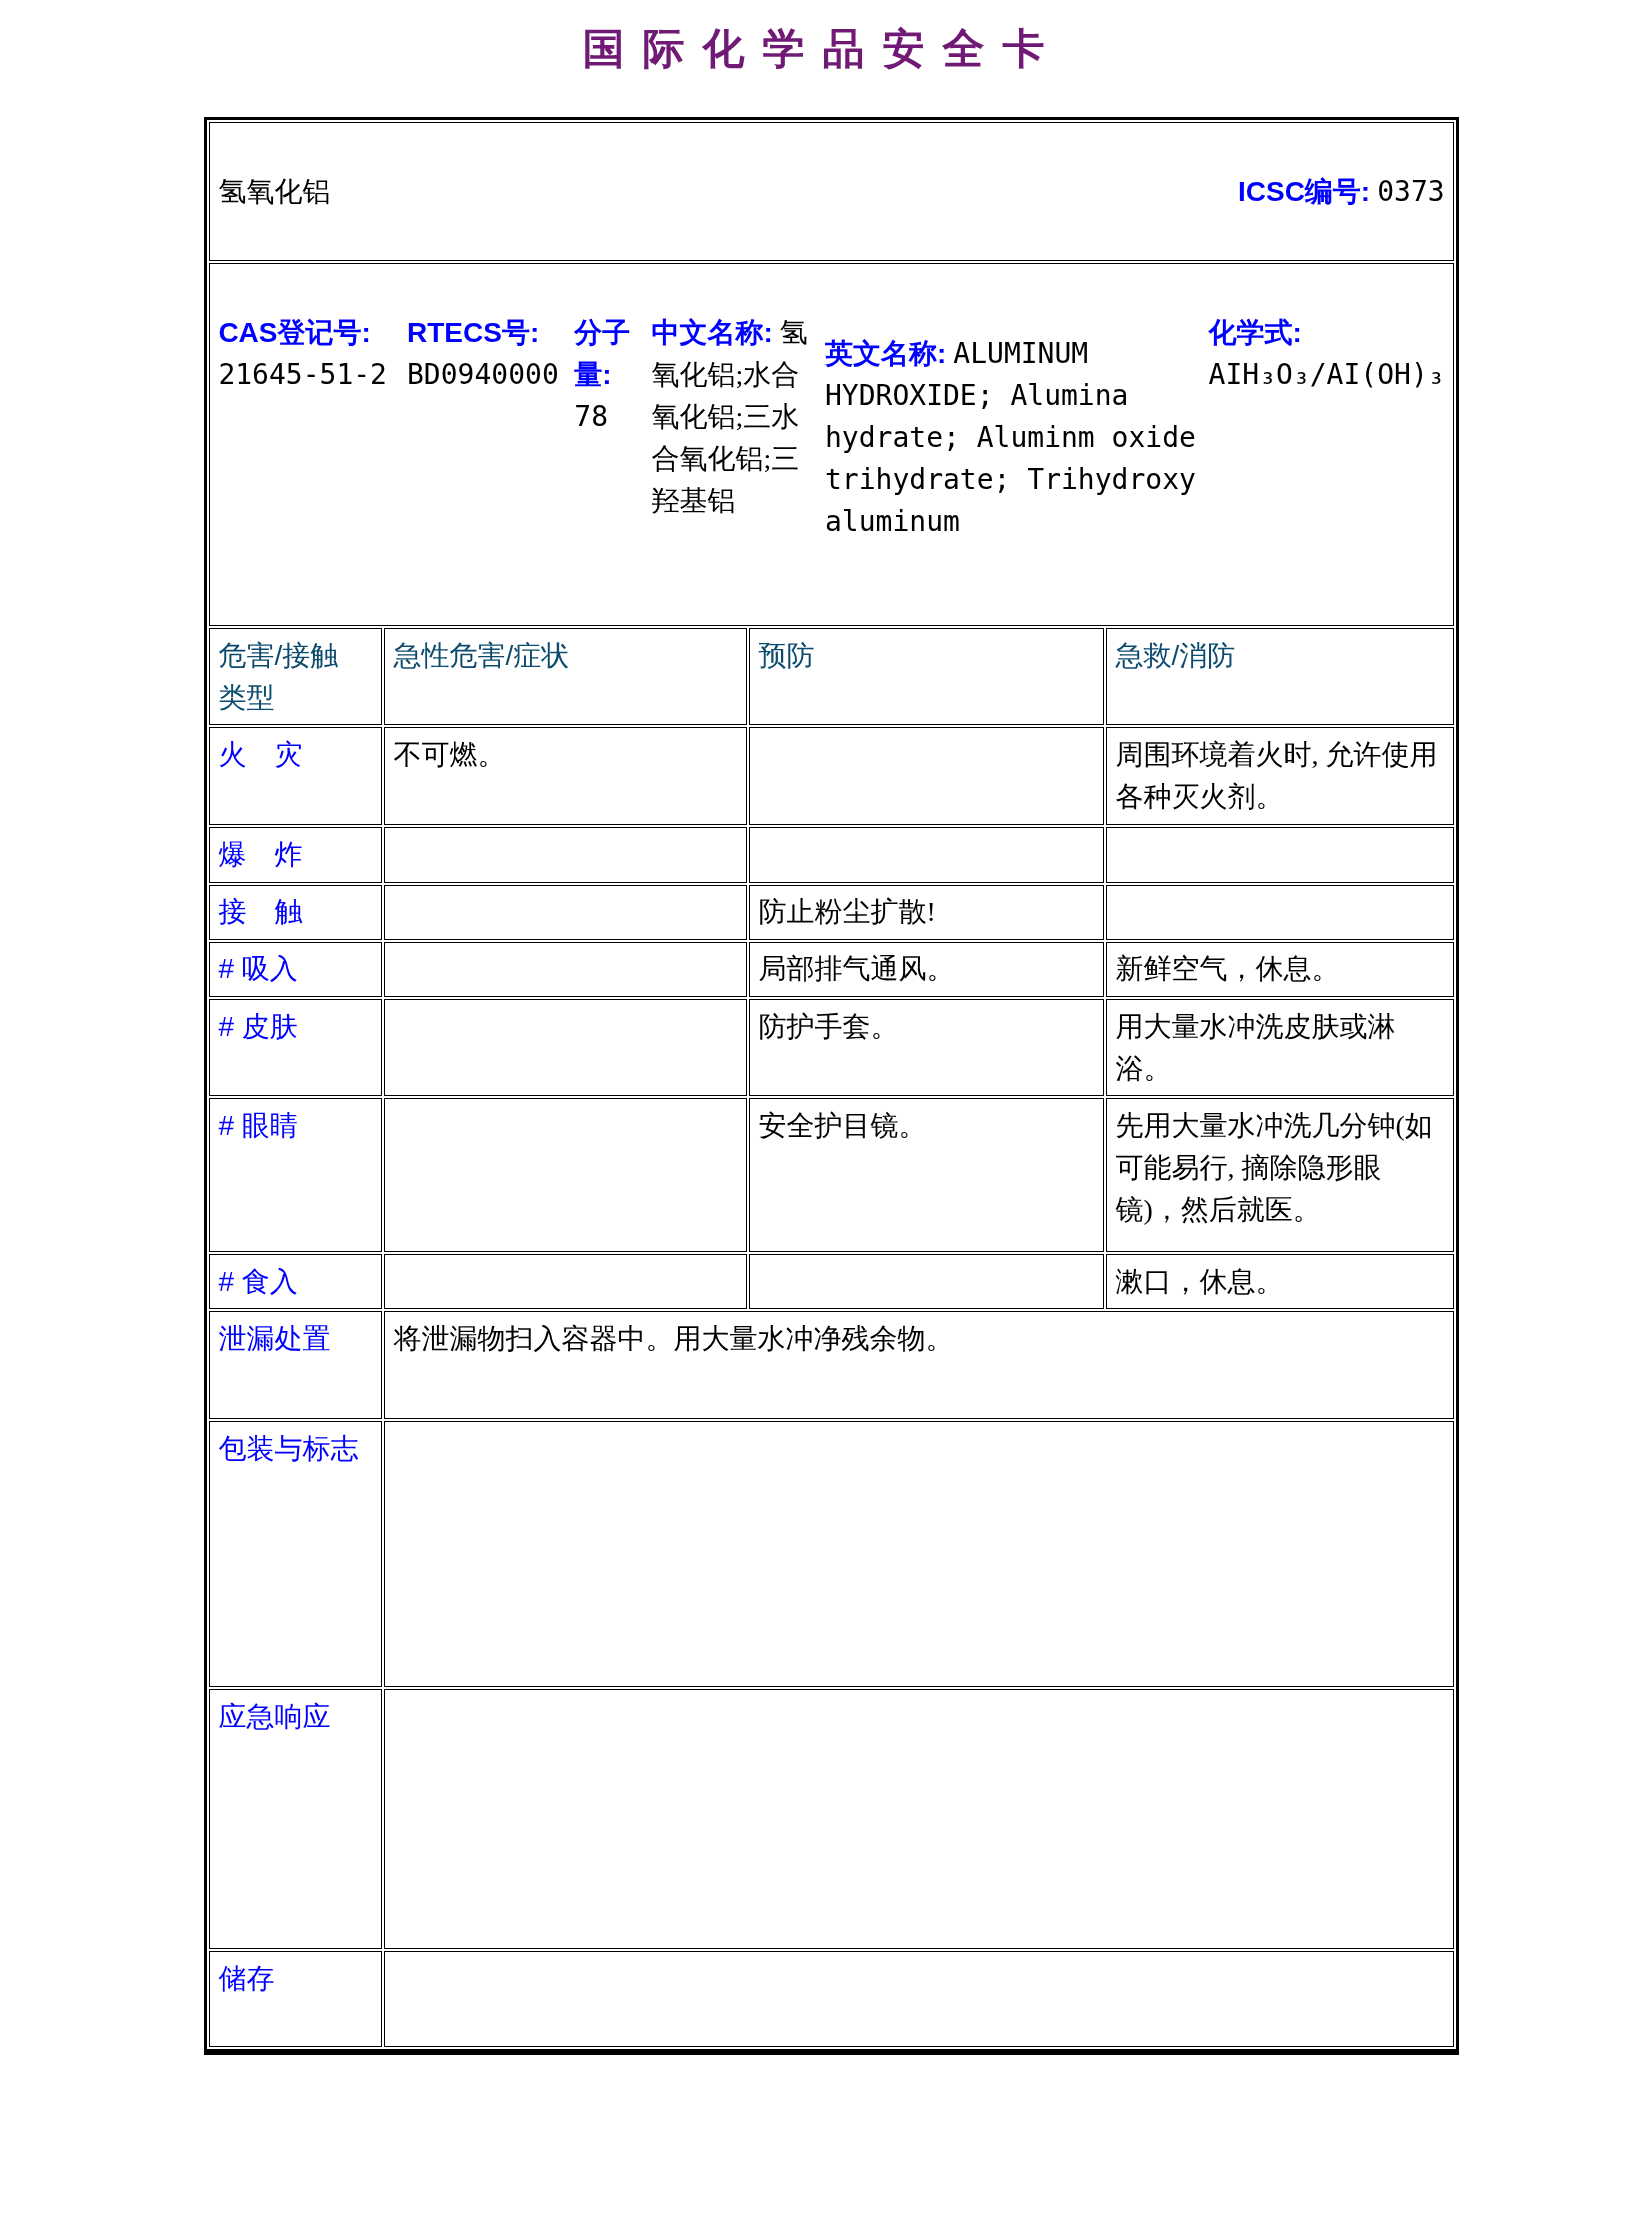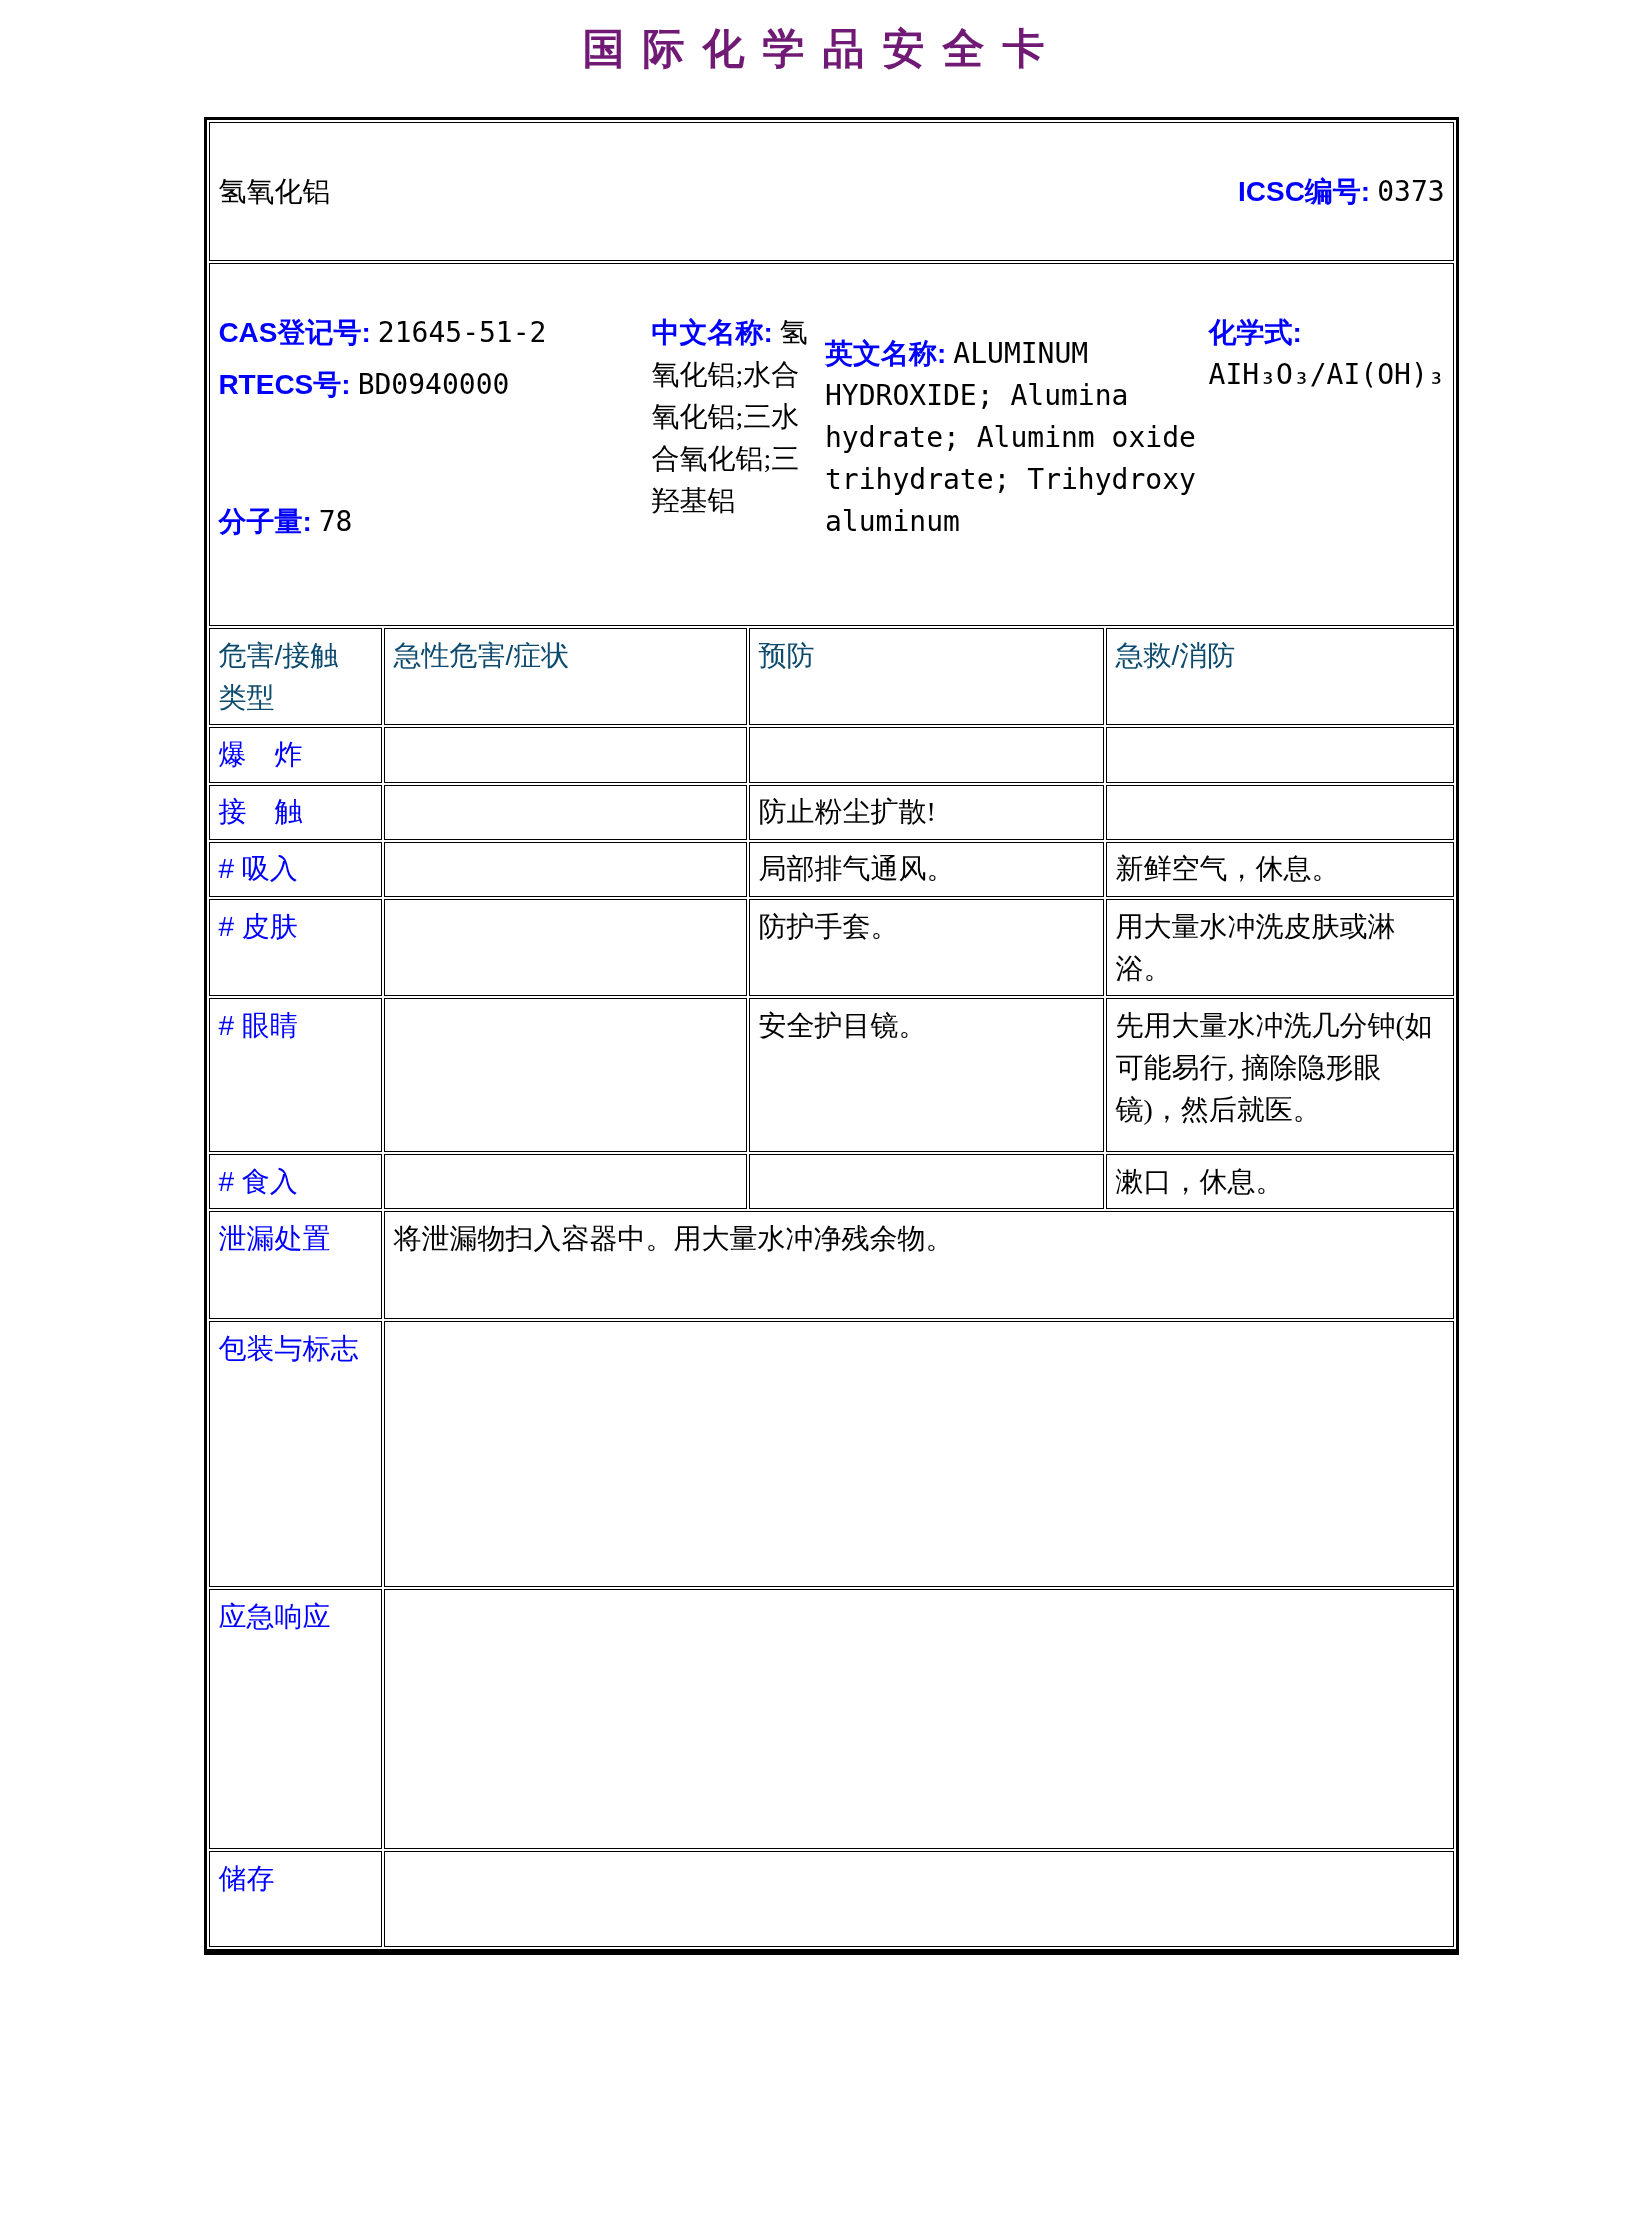--- a/index.html
+++ b/index.html
@@ -76,21 +76,20 @@
   td.identity { padding: 9.8px 9.8px 11.2px 9.8px; }
   .identity-flex {
     display: flex;
     width: 100%;
     height: 100%;
   }
   .identity-left {
     width: 433px;
     flex: 0 0 433px;
     display: flex;
-    flex-direction: column;
   }
   .identity-right {
     flex: 1 1 auto;
     display: flex;
     flex-direction: row;
   }
   .identity-spacer { flex: 1 1 auto; }
   .id-line { margin: 0 0 9.8px 0; }
   .en-name { margin-top: 21px; }
   
@@ -158,20 +157,26 @@
   </tr>
 
   <tr style="height:91px">
     <th class="hz-head">危害/接触
 类型</th>
     <th class="hz-head">急性危害/症状</th>
     <th class="hz-head">预防</th>
     <th class="hz-head">急救/消防</th>
   </tr>
 
+  <tr style="height:98px">
+    <td class="hz-label">火　灾</td>
+    <td class="hz-cell">不可燃。</td>
+    <td class="hz-cell"></td>
+    <td class="hz-cell">周围环境着火时, 允许使用各种灭火剂。</td>
+  </tr>
 
   <tr style="height:52px">
     <td class="hz-label">爆　炸</td>
     <td class="hz-cell"></td>
     <td class="hz-cell"></td>
     <td class="hz-cell"></td>
   </tr>
 
   <tr style="height:53px">
     <td class="hz-label">接　触</td>

